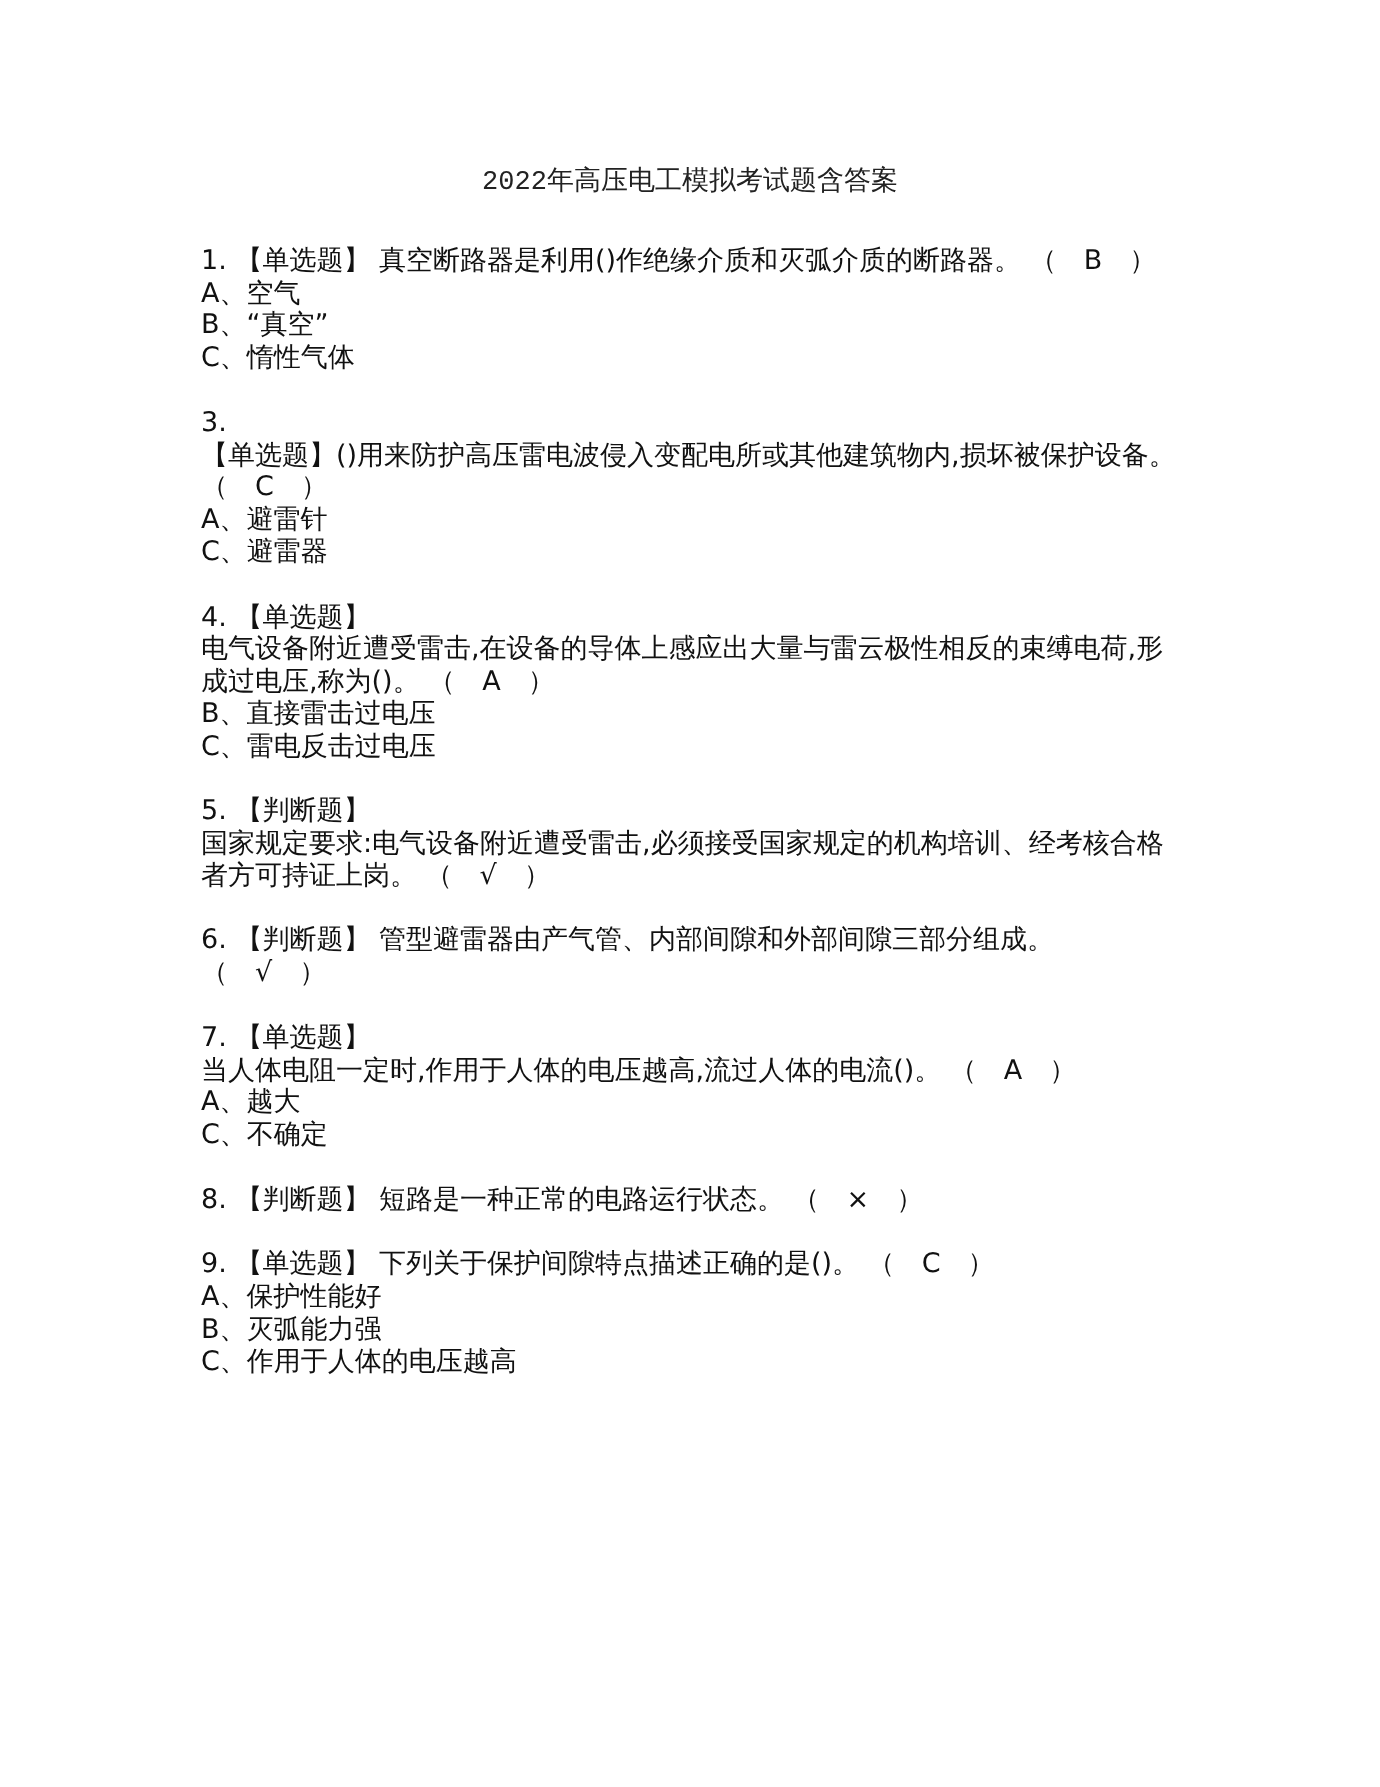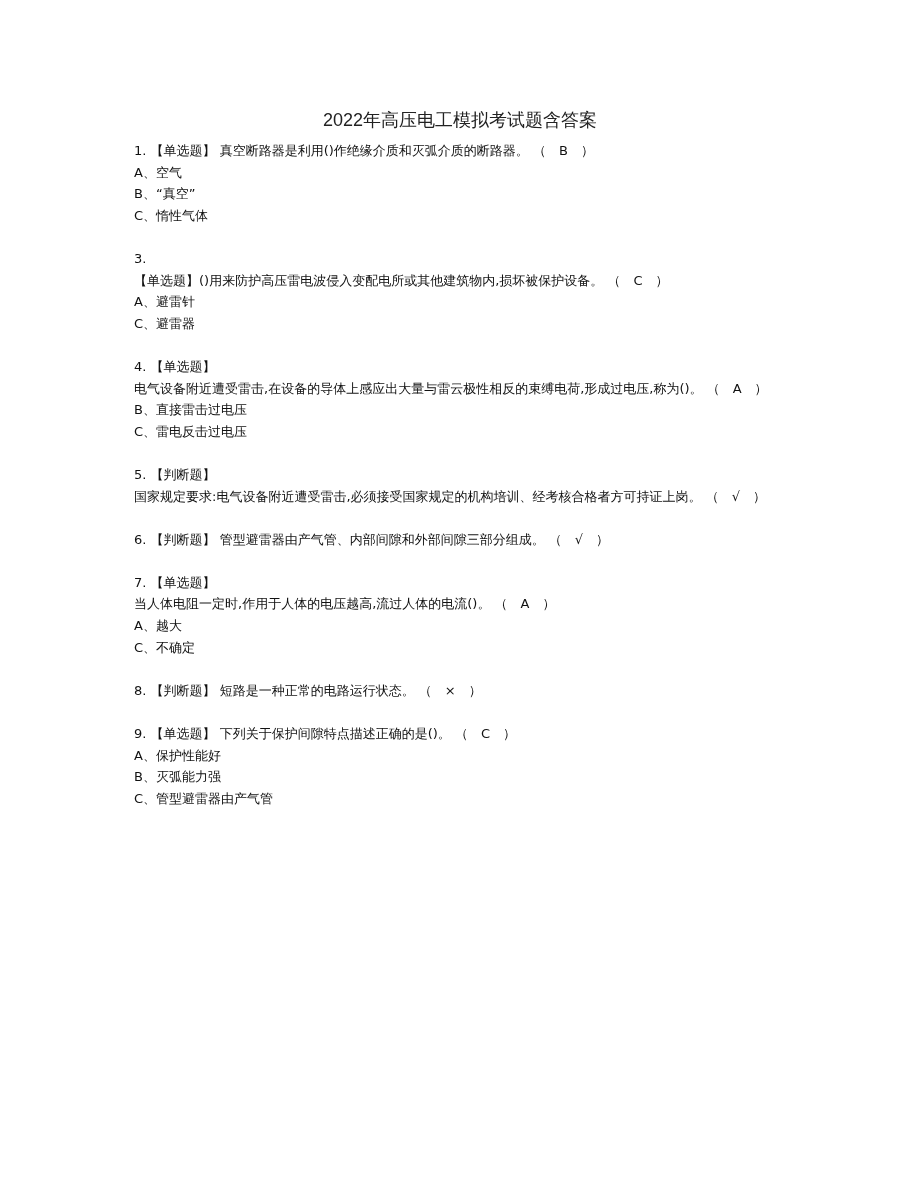--- a/index.html
+++ b/index.html
@@ -1,21 +1,21 @@
 <!DOCTYPE html>
 <html><head>
 <meta charset="utf-8">
 <style>
   html, body { margin: 0; padding: 0; background: #ffffff; }
   body { width: 920px; height: 1191px; position: relative; overflow: hidden;
          font-family: "DejaVu Sans", sans-serif; color: #111; }
   .title { position: absolute; top: 108px; left: 0; width: 920px; text-align: center;
-           font-family: Liberation Sans, sans-serif; font-size: 18px; color: #222; }
-  .content { position: absolute; top: 140px; left: 134px; width: 655px;
-             font-size: 13px; line-height: 21.6px; }
+           font-family: Liberation Mono, monospace; font-size: 18px; color: #222; }
+  .content { position: absolute; top: 163px; left: 134px; width: 655px;
+             font-size: 18px; line-height: 21.6px; }
   .q { margin-bottom: 21.6px; }
   .line { white-space: normal; }
   .ans { white-space: pre; }
   .opt { display: block; }
 </style>
 </head>
 <body>
 
 <div class="title">2022年高压电工模拟考试题含答案</div>
 
@@ -101,16 +101,16 @@
 
   <div class="q">
     <div class="line">
       <span>9.</span>
       <span>【单选题】</span>
       <span>下列关于保护间隙特点描述正确的是()。</span>
       <span class="ans">（　C　）</span>
     </div>
     <span class="opt">A、保护性能好</span>
     <span class="opt">B、灭弧能力强</span>
-    <span class="opt">C、管型避雷器由产气管</span>
+    <span class="opt">C、作用于人体的电压越高</span>
   </div>
 
 </div>
 
 </body></html>

